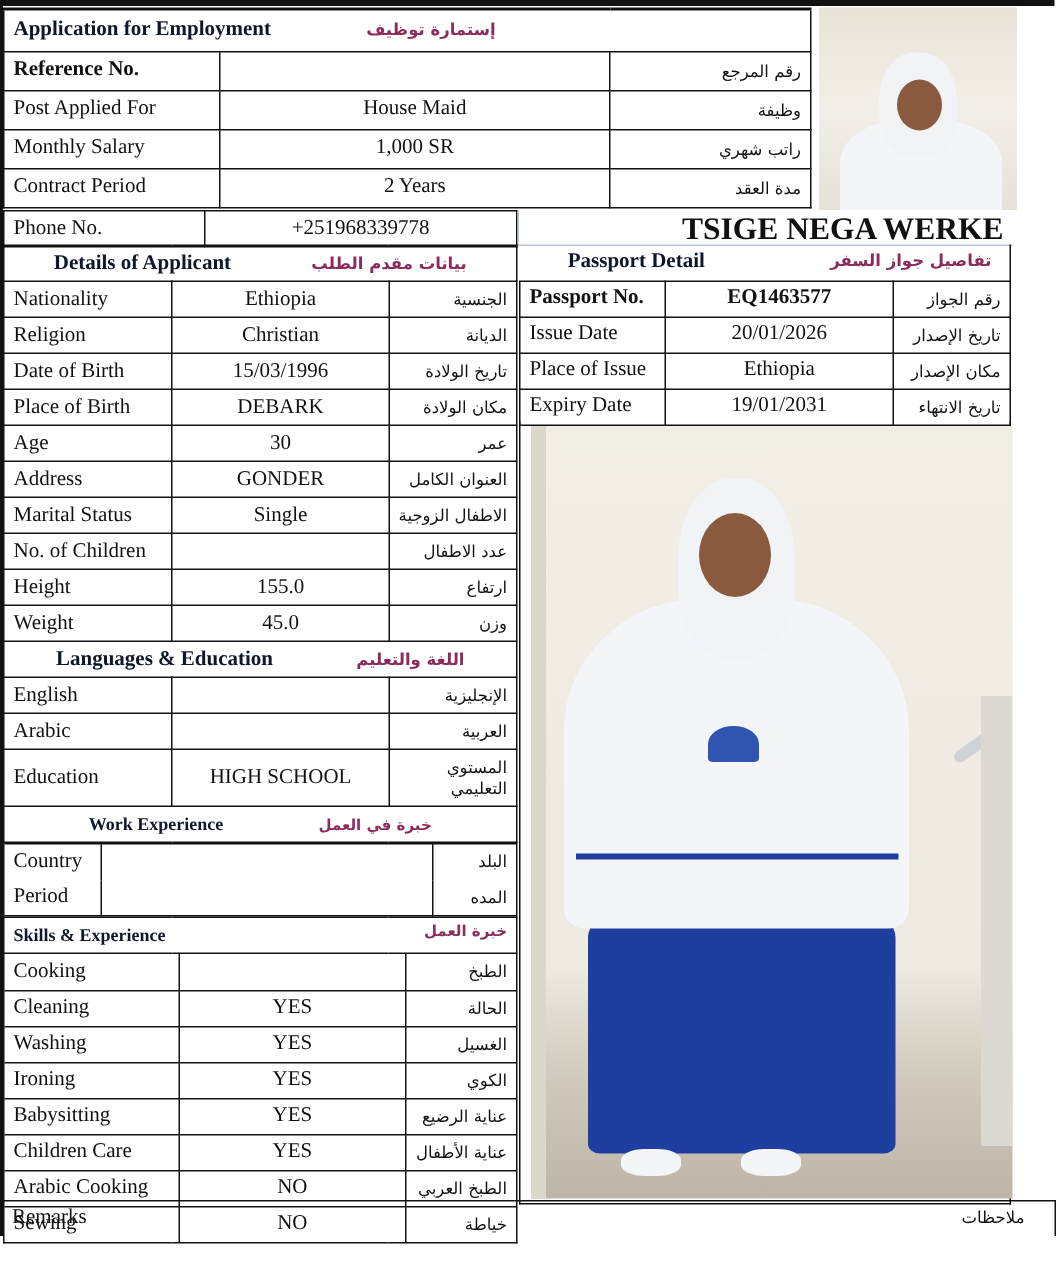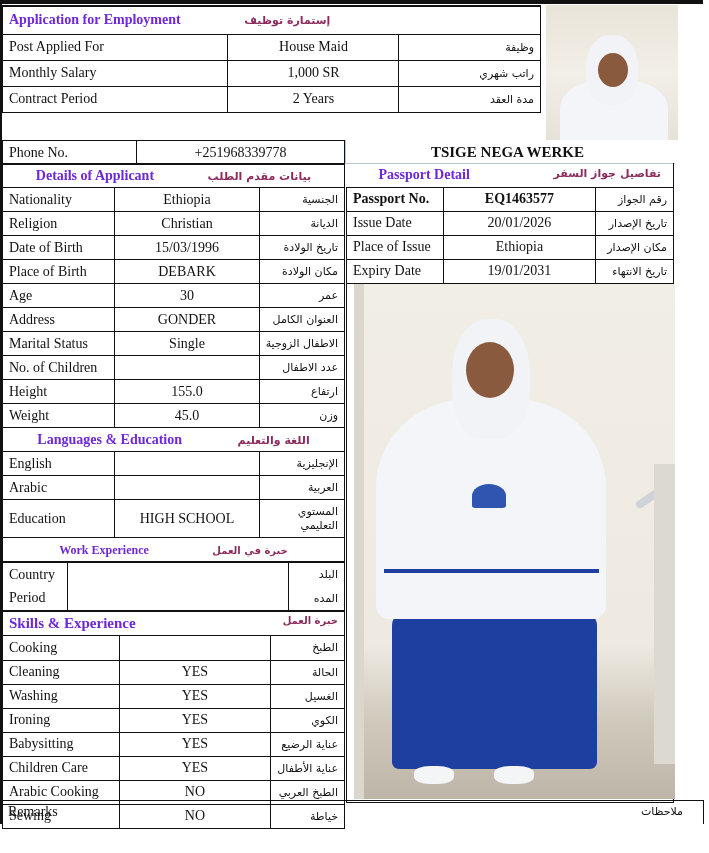--- a/index.html
+++ b/index.html
@@ -5,38 +5,38 @@
   * { box-sizing: border-box; margin: 0; padding: 0; }
   body { width: 709px; height: 853px; background: #ffffff; font-family: "Liberation Serif", serif; color: #111; position: relative; overflow: hidden; }
   .abs { position: absolute; }
   .topline { left: 0; top: 0; width: 703px; height: 4px; background: #111; }
   .frame-left { left: 0; top: 4px; width: 2px; height: 820px; background: #111; }
   table { border-collapse: collapse; }
   td { border: 1px solid #111; font-size: 14px; padding: 0 6px; white-space: nowrap; height: 24px; }
   .en { text-align: left; }
   .val { text-align: center; }
   .ar { text-align: right; direction: rtl; font-family: "DejaVu Sans", sans-serif; font-size: 11px; }
-  .hdr { color: #6d28d9; font-weight: bold; font-size: 14px; }
+  .hdr { color: #0f172a; font-weight: bold; font-size: 14px; }
   .hdr-ar { color: #8b2c5c; font-weight: bold; font-family: "DejaVu Sans", sans-serif; font-size: 11px; }
   .sec td { height: 24px; }
   .bold { font-weight: bold; }
 
   
   #head { left: 2px; top: 5px; width: 539px; }
   #head td { height: 26px; }
   #title-row td { height: 28px; }
 
   
   .photo { background: linear-gradient(180deg, #e9e4d8 0%, #f2efe8 50%, #e6e2da 100%); overflow: hidden; }
   .person-head { position: absolute; border-radius: 45% 45% 40% 40%; background: #f1f3f7; }
   .face { position: absolute; border-radius: 50%; background: #8a5a3e; }
   .body-w { position: absolute; background: #f3f5f9; border-radius: 40% 40% 6% 6%; }
   .skirt { position: absolute; background: #1f3fa0; border-radius: 10% 10% 4% 4%; }
 
-  #name { left: 345px; top: 140px; width: 330px; height: 24px; text-align: center; font-weight: bold; font-size: 15px; padding-right: 6px; line-height: 24px; border-bottom: 1px solid #b9c6d6; border-left: 1px solid #b9c6d6; }
+  #name { left: 345px; top: 140px; width: 330px; height: 24px; text-align: right; font-weight: bold; font-size: 21px; padding-right: 6px; line-height: 24px; border-bottom: 1px solid #b9c6d6; border-left: 1px solid #b9c6d6; }
   #phone { left: 2px; top: 140px; width: 343px; }
   #applicant { left: 2px; top: 163px; width: 343px; }
   #passport { left: 346px; top: 163px; width: 328px; }
   #big-photo-wrap { left: 346px; top: 281px; width: 328px; height: 522px; border: 1px solid #111; border-top: none; }
   #remarks { left: 2px; top: 800px; width: 702px; height: 24px; border-top: 1px solid #111; border-right: 1px solid #111; font-size: 14px; }
 </style>
 </head>
 <body>
 
 <div class="abs topline"></div>
@@ -44,20 +44,25 @@
 
 <table id="head" class="abs">
   <tbody>
       <tr id="title-row">
     <td colspan="3" style="border-top:2px solid #111;">
       <span class="hdr">Application for Employment</span>
       <span class="hdr-ar" style="margin-left:60px;">إستمارة توظيف</span>
     </td>
   </tr>
   <tr>
+    <td class="en bold" style="width:144px;">Reference No.</td>
+    <td class="val" style="width:261px;"></td>
+    <td class="ar" style="width:134px;">رقم المرجع</td>
+  </tr>
+  <tr>
     <td class="en">Post Applied For</td>
     <td class="val">House Maid</td>
     <td class="ar">وظيفة</td>
   </tr>
   <tr>
     <td class="en">Monthly Salary</td>
     <td class="val">1,000 SR</td>
     <td class="ar">راتب شهري</td>
   </tr>
   <tr>
@@ -186,21 +191,21 @@
                 <td class="val" style="border-top:none;"></td>
                 <td class="ar" style="width:56px; border-right:none; border-top:none;">المده</td>
               </tr>
       </tbody>
           </table>
     </td>
   </tr>
 
   <tr>
     <td colspan="3" style="padding:0 6px;">
-      <span class="hdr" style="font-size:15px;">Skills &amp; Experience</span>
+      <span class="hdr" style="font-size:12px;">Skills &amp; Experience</span>
       <span class="hdr-ar" style="float:right; font-size:10px;">خبرة العمل</span>
     </td>
   </tr>
   <tr>
     <td colspan="3" style="padding:0;">
       <table style="width:100%;">
         <tbody>
               <tr>
                 <td class="en" style="width:116px; height:21px; border-left:none; border-top:none;">Cooking</td>
                 <td class="val" style="border-top:none;"></td>

